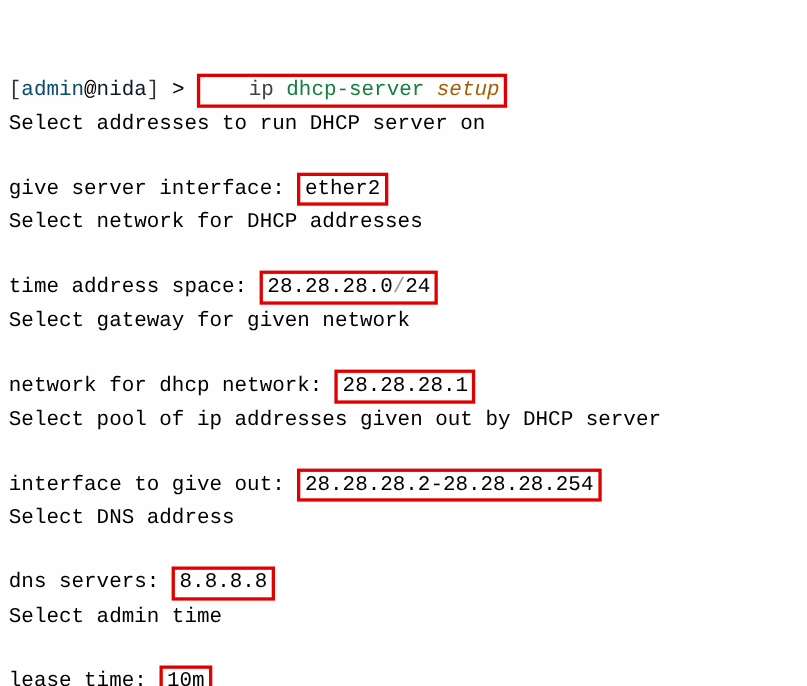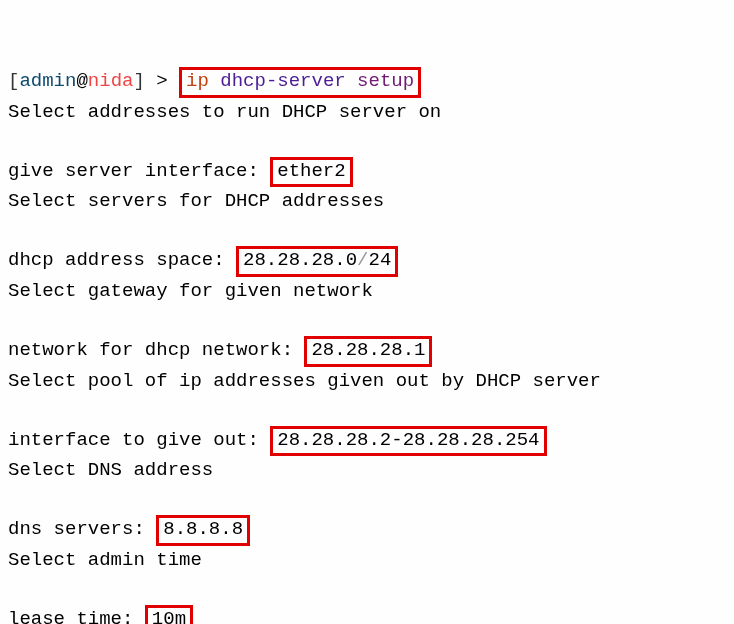--- a/index.html
+++ b/index.html
@@ -7,43 +7,43 @@
       padding: 8px;
       font-family: "Courier New", monospace;
       font-size: 19px;
       line-height: 1.55;
       background: #fefefe;
       color: #000;
       white-space: pre;
     }
     .user { color: #0c4a6e; }
     .at { color: #000; }
-    .host { color: #ef4444; }
+    .host { color: #0f172a; }
     .bracket { color: #333; }
-    .cmd-ip { color: #c2410c; }
-    .cmd-arg { color: #4c1d95; }
-    .cmd-setup { color: #701a75; }
+    .cmd-ip { color: #404040; margin-left: 40px; }
+    .cmd-arg { color: #15803d; }
+    .cmd-setup { color: #a16207; font-style: italic; }
     .highlight {
       border: 3px solid #e00000;
       padding: 0px 4px 2px 4px;
       display: inline-block;
       line-height: 1.2;
     }
     .slash { color: #999; }
   </style>
 </head>
 <body>
 
 <div><span class="bracket">[</span><span class="user">admin</span><span class="at">@</span><span class="host">nida</span><span class="bracket">]</span> <span>&gt;</span> <span class="highlight"><span class="cmd-ip">ip</span> <span class="cmd-arg">dhcp-server</span> <span class="cmd-setup">setup</span></span>
 <span>Select addresses to run DHCP server on</span>
 
 <span>give server interface: </span><span class="highlight">ether2</span>
-<span>Select servers for DHCP addresses</span>
+<span>Select network for DHCP addresses</span>
 
-<span>dhcp address space: </span><span class="highlight"><span>28.28.28.0</span><span class="slash">/</span><span>24</span></span>
+<span>time address space: </span><span class="highlight"><span>28.28.28.0</span><span class="slash">/</span><span>24</span></span>
 <span>Select gateway for given network</span>
 
 <span>network for dhcp network: </span><span class="highlight">28.28.28.1</span>
 <span>Select pool of ip addresses given out by DHCP server</span>
 
 <span>interface to give out: </span><span class="highlight">28.28.28.2-28.28.28.254</span>
 <span>Select DNS address</span>
 
 <span>dns servers: </span><span class="highlight">8.8.8.8</span>
 <span>Select admin time</span>

